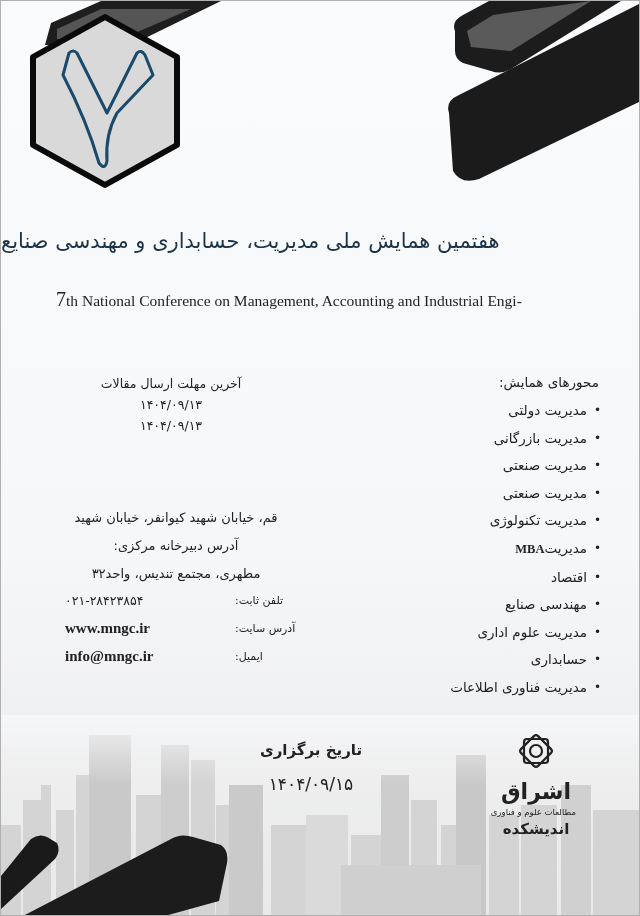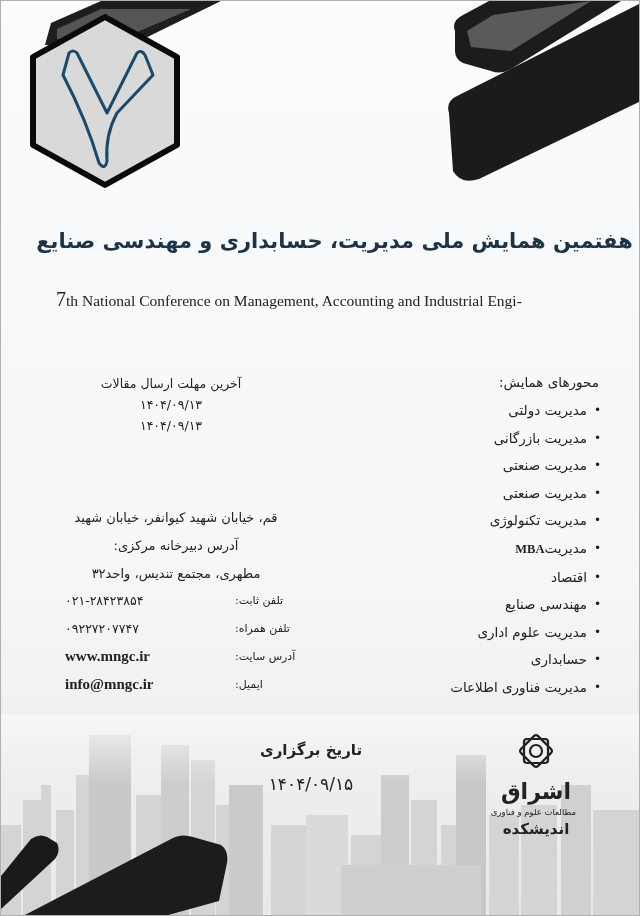--- a/index.html
+++ b/index.html
@@ -16,23 +16,23 @@
       overflow: hidden;
       background: linear-gradient(180deg, #fafbfc 0%, #f6f7f9 60%, #e9e9e9 100%);
     }
     .deco { position: absolute; }
     .city {
       position: absolute; left: 0; bottom: 0; width: 640px; height: 200px;
     }
     .hex-logo { position: absolute; left: 24px; top: 12px; width: 160px; height: 176px; }
     .title-fa {
       position: absolute; left: 0; right: 0; top: 228px;
-      text-align: center; direction: rtl;
-      font-family: "DejaVu Sans", sans-serif; font-weight: bold;
-      font-size: 21px; color: #1d3347; letter-spacing: 0.2px; padding-left: 29px;
+      text-align: left; direction: rtl;
+      font-family: "DejaVu Sans", sans-serif; font-weight: normal;
+      font-size: 21px; color: #1d3347; letter-spacing: 0.2px;
     }
     .title-en {
       position: absolute; left: 55px; top: 287px; width: 560px;
       font-family: "Liberation Serif", serif; font-size: 15.5px; color: #222;
       white-space: nowrap;
     }
     .title-en .big { font-size: 20px; }
     .deadlines {
       position: absolute; left: 60px; top: 372px; width: 220px;
       text-align: center; direction: rtl;
@@ -173,24 +173,20 @@
     <div>آدرس دبیرخانه مرکزی:</div>
     <div>مطهری، مجتمع تندیس، واحد۳۲</div>
   </div>
 
   <div class="contacts">
     <div class="contact-row">
       <span class="value num">۰۲۱-۲۸۴۲۳۸۵۴</span>
       <span class="label">تلفن ثابت:</span>
     </div>
     <div class="contact-row">
-      <span class="value num">۰۹۲۲۷۲۰۷۷۴۷</span>
-      <span class="label">تلفن همراه:</span>
-    </div>
-    <div class="contact-row">
       <span class="value bold">www.mngc.ir</span>
       <span class="label">آدرس سایت:</span>
     </div>
     <div class="contact-row">
       <span class="value bold">info@mngc.ir</span>
       <span class="label">ایمیل:</span>
     </div>
   </div>
 
   <div class="event-date">

